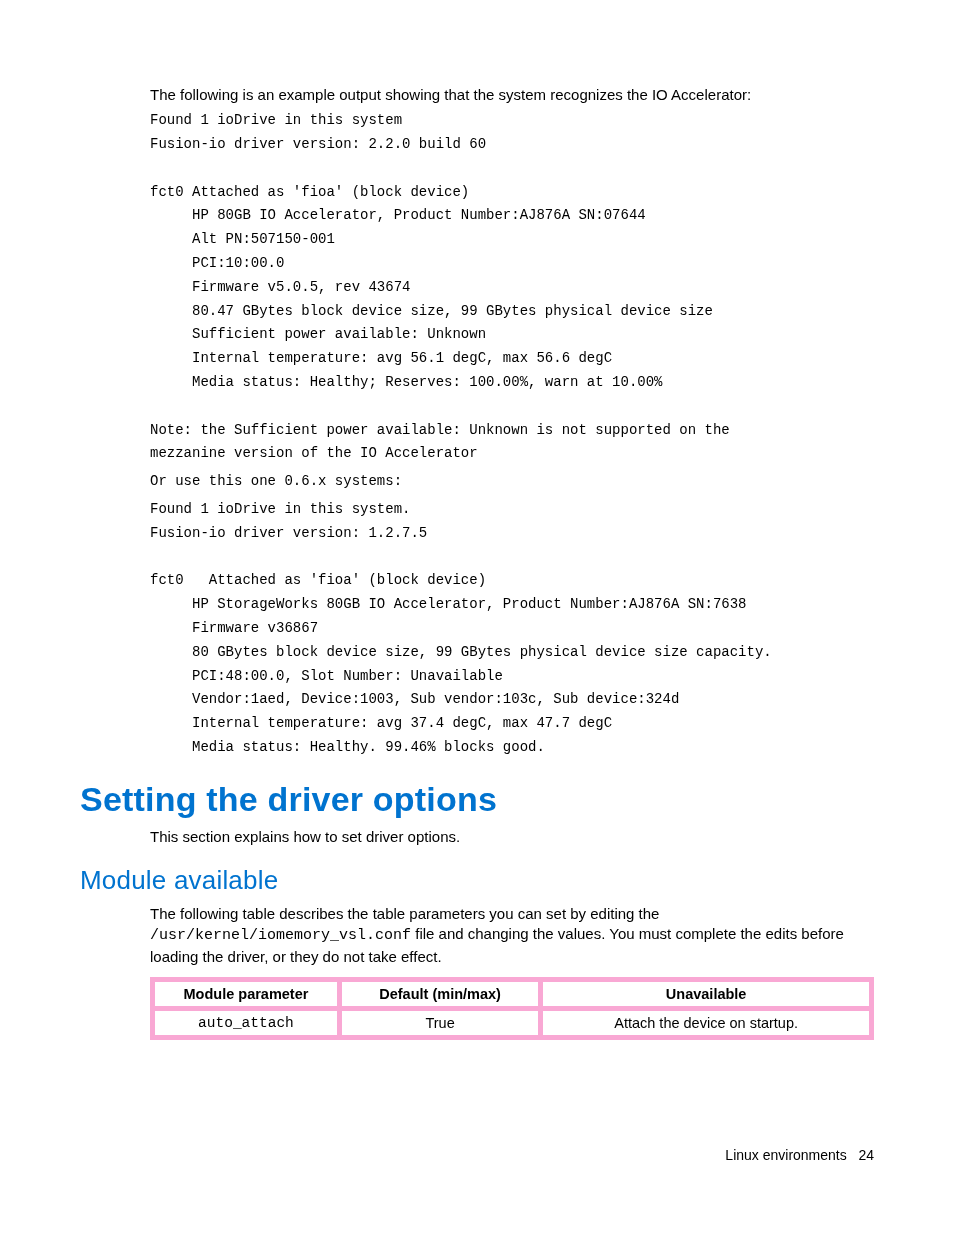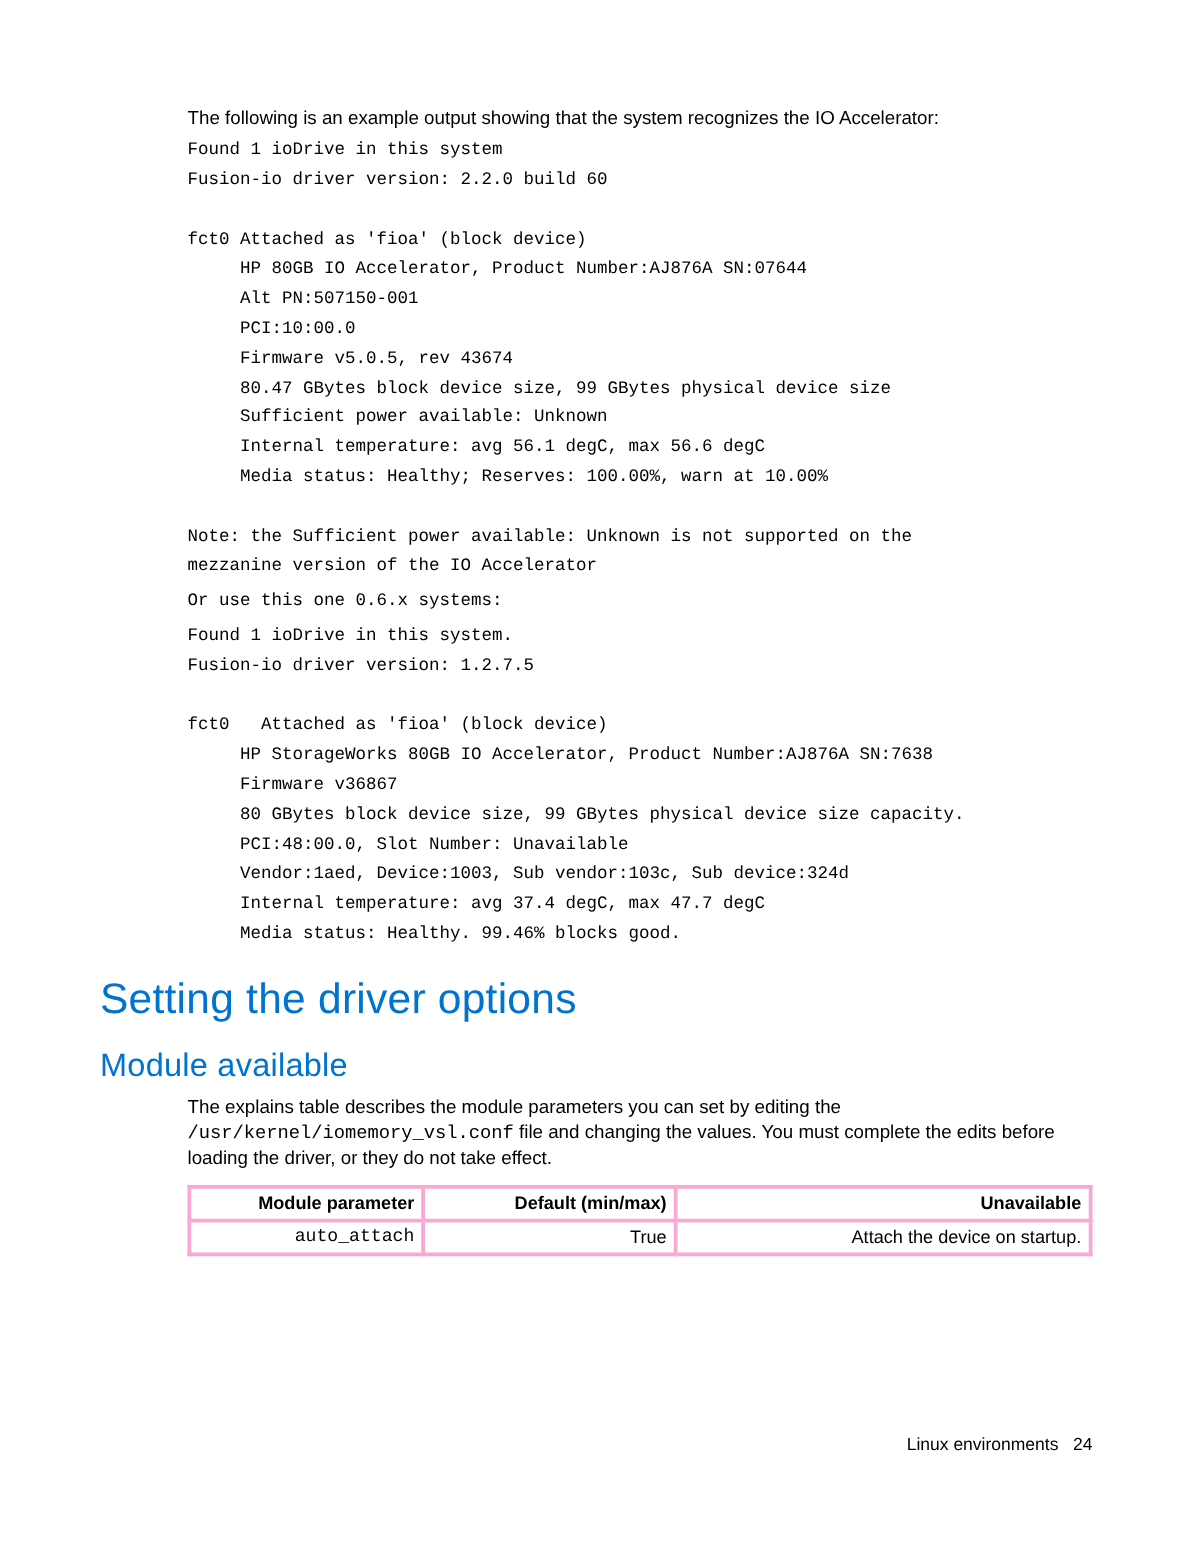--- a/index.html
+++ b/index.html
@@ -30,43 +30,43 @@
     font-family: "Courier New", Courier, monospace;
     font-size: 14px;
     line-height: 1.7;
     white-space: pre;
     margin: 4px 0;
   }
   .mono-inline {
     font-family: "Courier New", Courier, monospace;
   }
   h1 {
-    font-weight: 400;
+    font-weight: 700;
     color: #0073cf;
     font-size: 34px;
     margin: 20px 0 8px 0;
     letter-spacing: 0.2px;
   }
   h2 {
     font-weight: 300;
     color: #0073cf;
     font-size: 26px;
     margin: 18px 0 8px 0;
     letter-spacing: 0.2px;
   }
   table.params {
     border-collapse: collapse;
     width: 100%;
     margin-top: 10px;
     font-size: 14.5px;
   }
   table.params th, table.params td {
-    border: 3px solid #f9a8d4;
+    border: 5px solid #f9a8d4;
     padding: 4px 6px;
-    text-align: right;
+    text-align: center;
     vertical-align: top;
   }
   table.params th {
     font-weight: bold;
   }
   .footer {
     position: absolute;
     bottom: 72px;
     right: 80px;
     font-size: 14px;
@@ -101,25 +101,28 @@
      HP StorageWorks 80GB IO Accelerator, Product Number:AJ876A SN:7638
      Firmware v36867
      80 GBytes block device size, 99 GBytes physical device size capacity.
      PCI:48:00.0, Slot Number: Unavailable
      Vendor:1aed, Device:1003, Sub vendor:103c, Sub device:324d
      Internal temperature: avg 37.4 degC, max 47.7 degC
      Media status: Healthy. 99.46% blocks good.</div>
   </div>
 
   <h1>Setting the driver options</h1>
+  <div class="indent">
+    <p class="body-text">This section explains how to set driver options.</p>
+  </div>
 
   <h2>Module available</h2>
   <div class="indent">
     <p class="body-text">
-      <span>The explains table describes the module parameters you can set by editing the </span><span class="mono-inline">/usr/kernel/iomemory_vsl.conf</span><span> file and changing the values. You must complete the edits before loading the driver, or they do not take effect.</span>
+      <span>The following table describes the table parameters you can set by editing the </span><span class="mono-inline">/usr/kernel/iomemory_vsl.conf</span><span> file and changing the values. You must complete the edits before loading the driver, or they do not take effect.</span>
     </p>
 
     <table class="params">
       <thead>
         <tr>
           <th style="width:26%">Module parameter</th>
           <th style="width:28%">Default (min/max)</th>
           <th>Unavailable</th>
         </tr>
       </thead>

